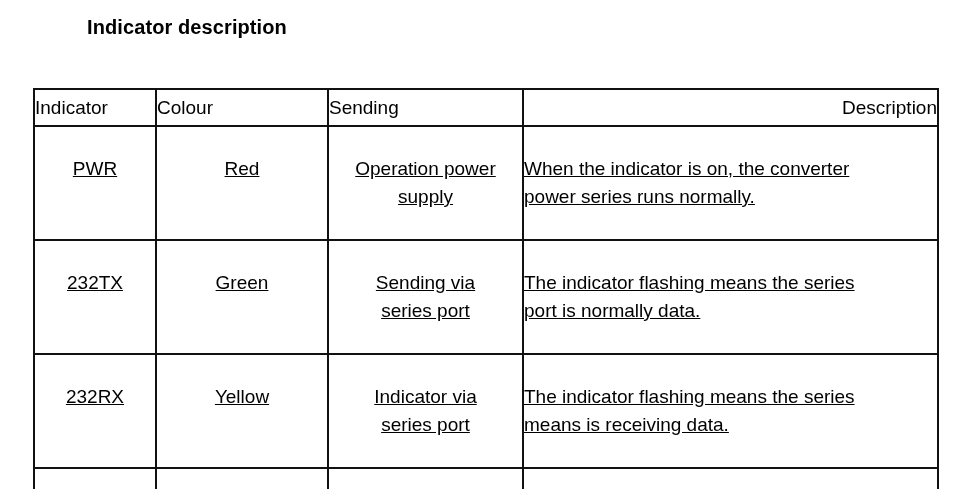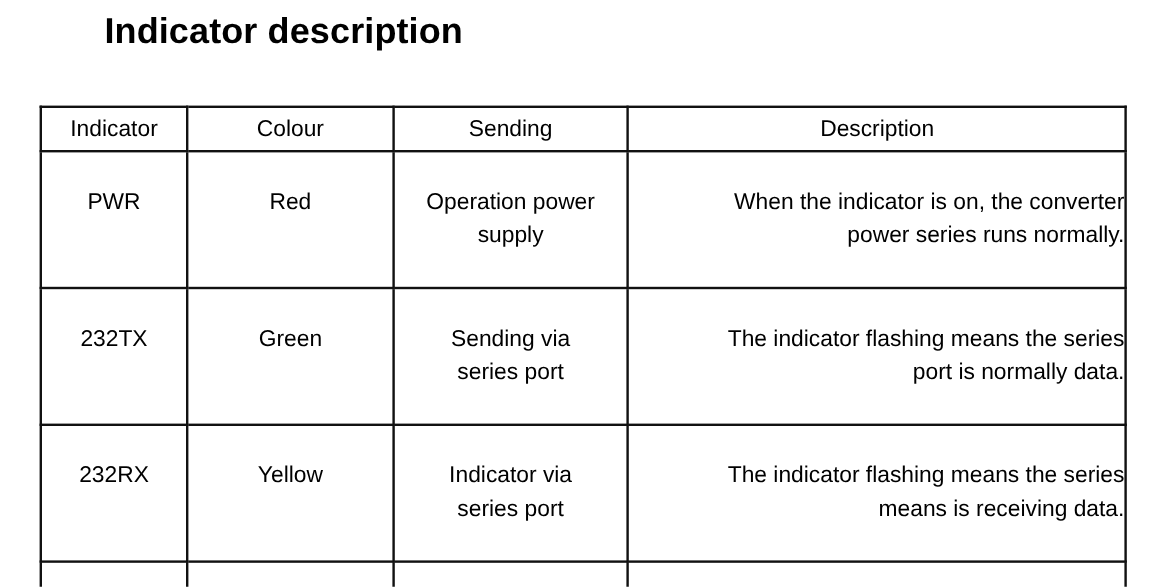--- a/index.html
+++ b/index.html
@@ -14,21 +14,21 @@
     overflow: hidden;
     font-family: "Liberation Sans", sans-serif;
     color: #000000;
     -webkit-font-smoothing: antialiased;
   }
 
   #page-title {
     position: absolute;
     left: 87px;
     top: 10px;
-    font-size: 30px;
+    font-size: 20px;
     font-weight: bold;
     line-height: 34px;
     letter-spacing: 0.1px;
     white-space: nowrap;
   }
 
   #indicator-table-wrap {
     position: absolute;
     left: 33px;
     top: 88px;
@@ -63,34 +63,35 @@
     line-height: 35px;
     vertical-align: middle;
   }
 
   tr.data-row td {
     height: 63px;
   }
 
   .cell-inner {
     padding-top: 4px;
+    text-decoration: underline;
   }
   .cell-center .cell-inner {
     text-align: center;
     padding-left: 2px;
     padding-right: 2px;
   }
   .cell-left .cell-inner {
-    text-align: right;
+    text-align: left;
     padding-left: 22px;
     padding-right: 6px;
   }
 
-  tr.header-row th.cell-center { text-align: center; }
-  tr.header-row th.cell-left   { text-align: center; padding-left: 1px; }
+  tr.header-row th.cell-center { text-align: left; }
+  tr.header-row th.cell-left   { text-align: right; padding-left: 1px; }
 
   .cell-line { display: block; }
 </style>
 </head>
 <body>
 
 <div id="page-title">Indicator description</div>
 
 <div id="indicator-table-wrap">
   <table class="indicator-table">

